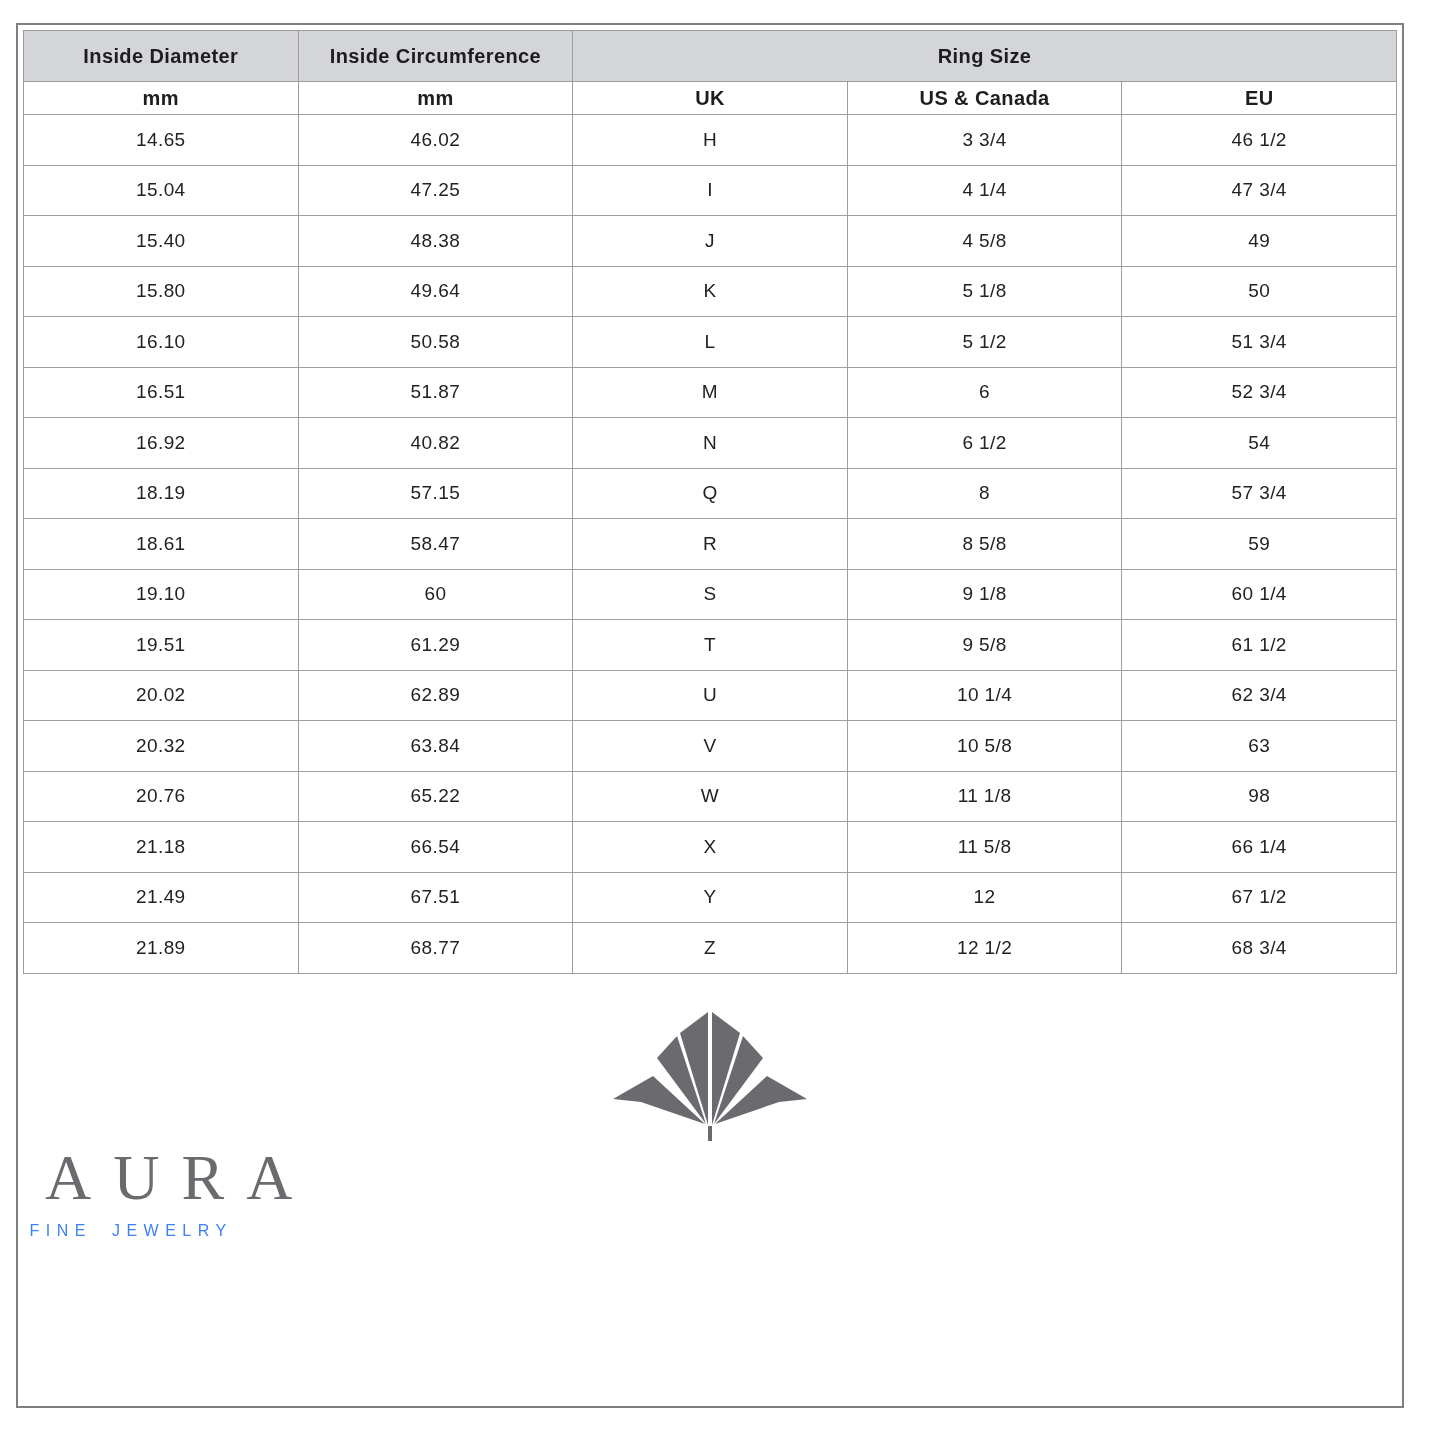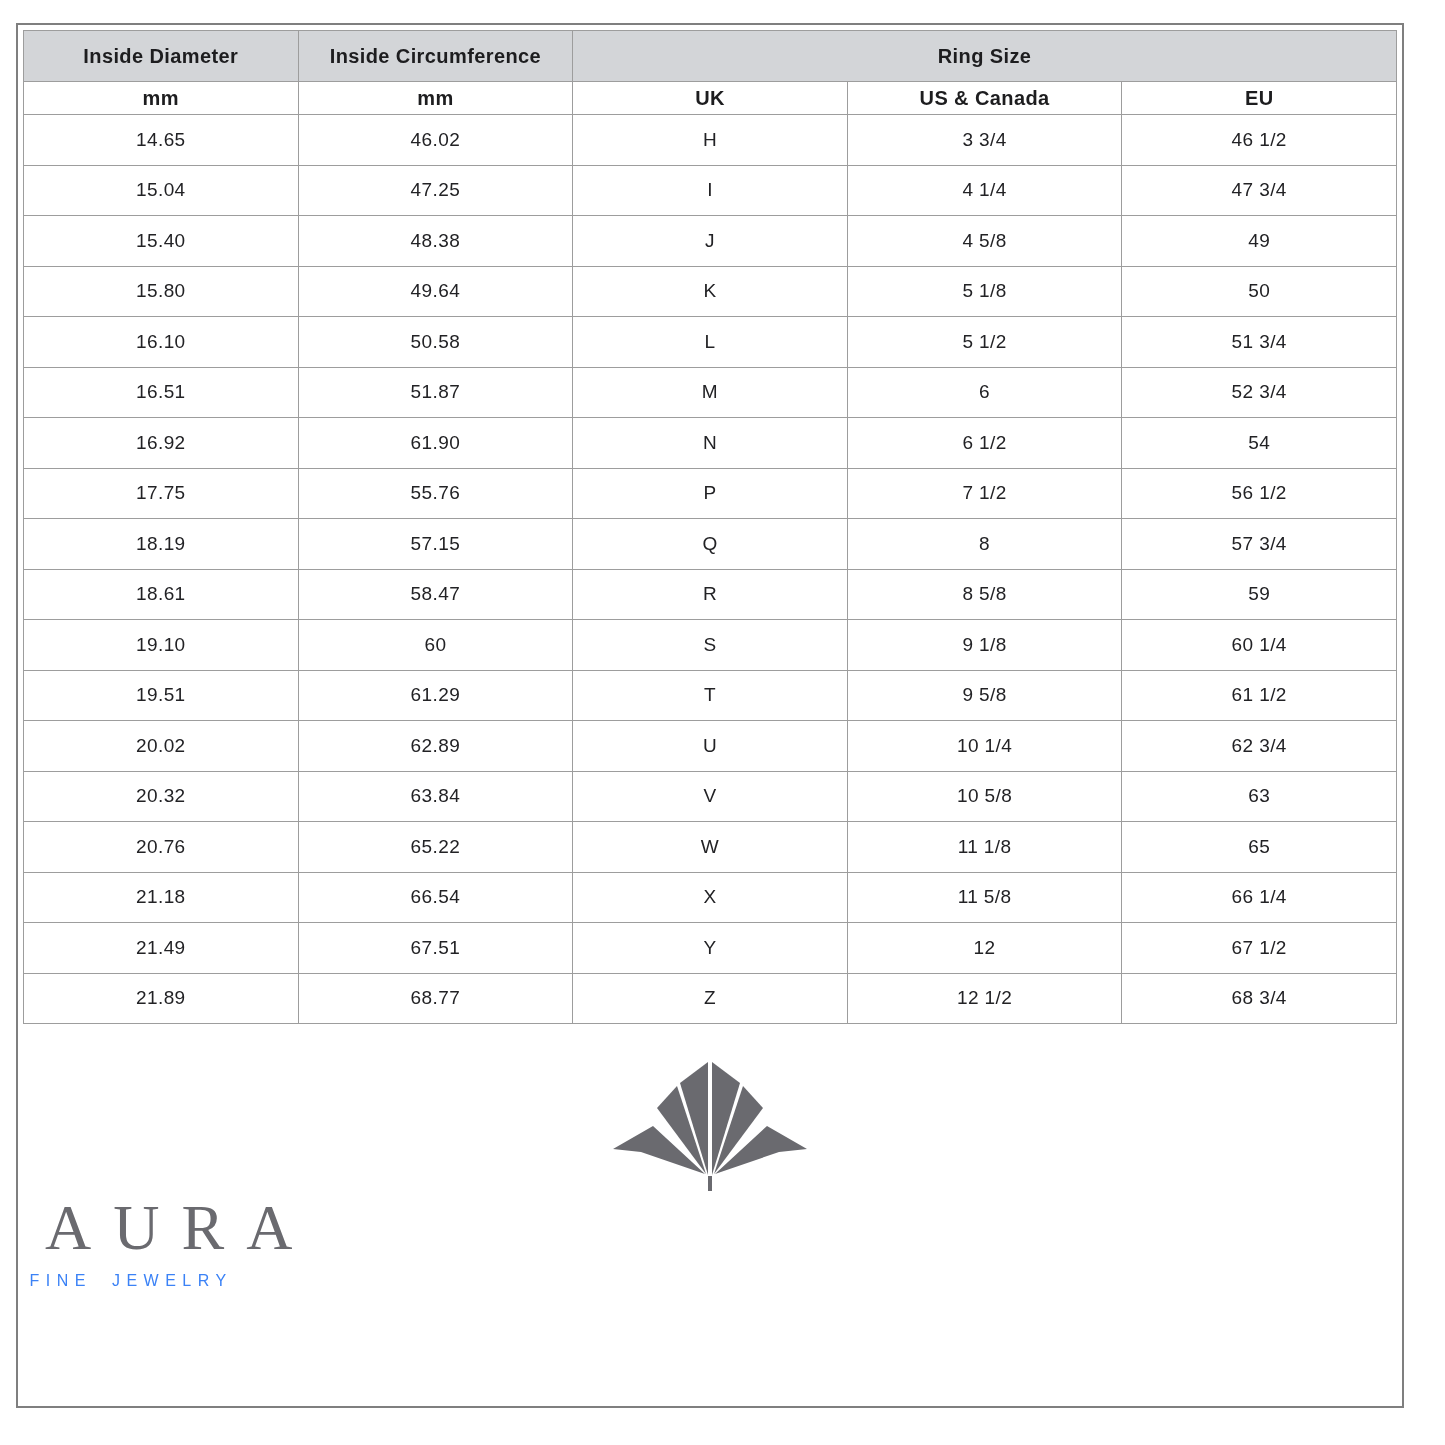--- a/index.html
+++ b/index.html
@@ -134,31 +134,24 @@
         </tr>
         <tr>
           <td>16.51</td>
           <td>51.87</td>
           <td>M</td>
           <td>6</td>
           <td>52 3/4</td>
         </tr>
         <tr>
           <td>16.92</td>
-          <td>61.90</td>
+          <td>40.82</td>
           <td>N</td>
           <td>6 1/2</td>
           <td>54</td>
-        </tr>
-        <tr>
-          <td>17.75</td>
-          <td>55.76</td>
-          <td>P</td>
-          <td>7 1/2</td>
-          <td>56 1/2</td>
         </tr>
         <tr>
           <td>18.19</td>
           <td>57.15</td>
           <td>Q</td>
           <td>8</td>
           <td>57 3/4</td>
         </tr>
         <tr>
           <td>18.61</td>
@@ -193,21 +186,21 @@
           <td>63.84</td>
           <td>V</td>
           <td>10 5/8</td>
           <td>63</td>
         </tr>
         <tr>
           <td>20.76</td>
           <td>65.22</td>
           <td>W</td>
           <td>11 1/8</td>
-          <td>65</td>
+          <td>98</td>
         </tr>
         <tr>
           <td>21.18</td>
           <td>66.54</td>
           <td>X</td>
           <td>11 5/8</td>
           <td>66 1/4</td>
         </tr>
         <tr>
           <td>21.49</td>

